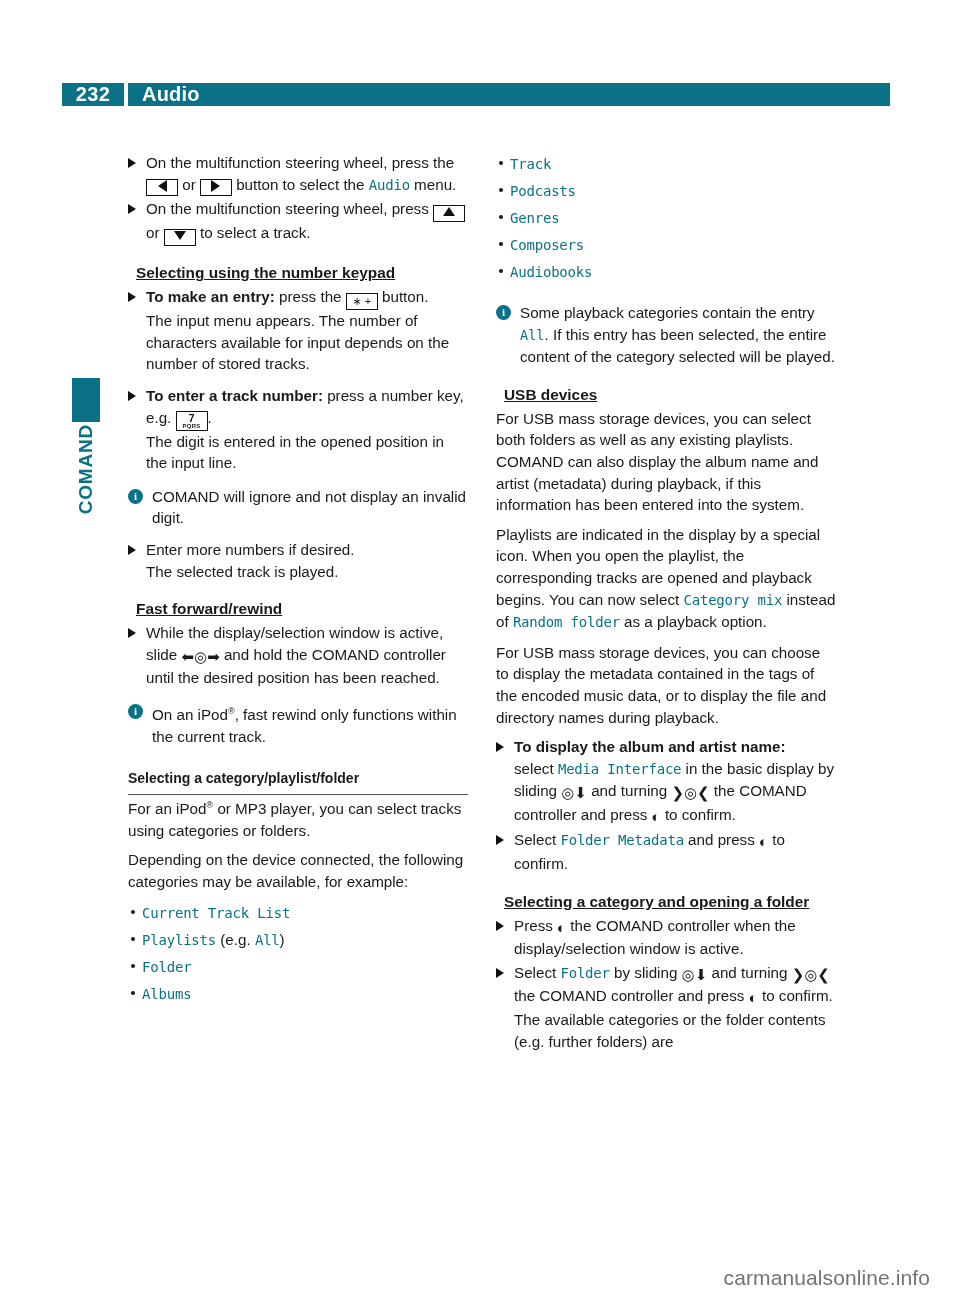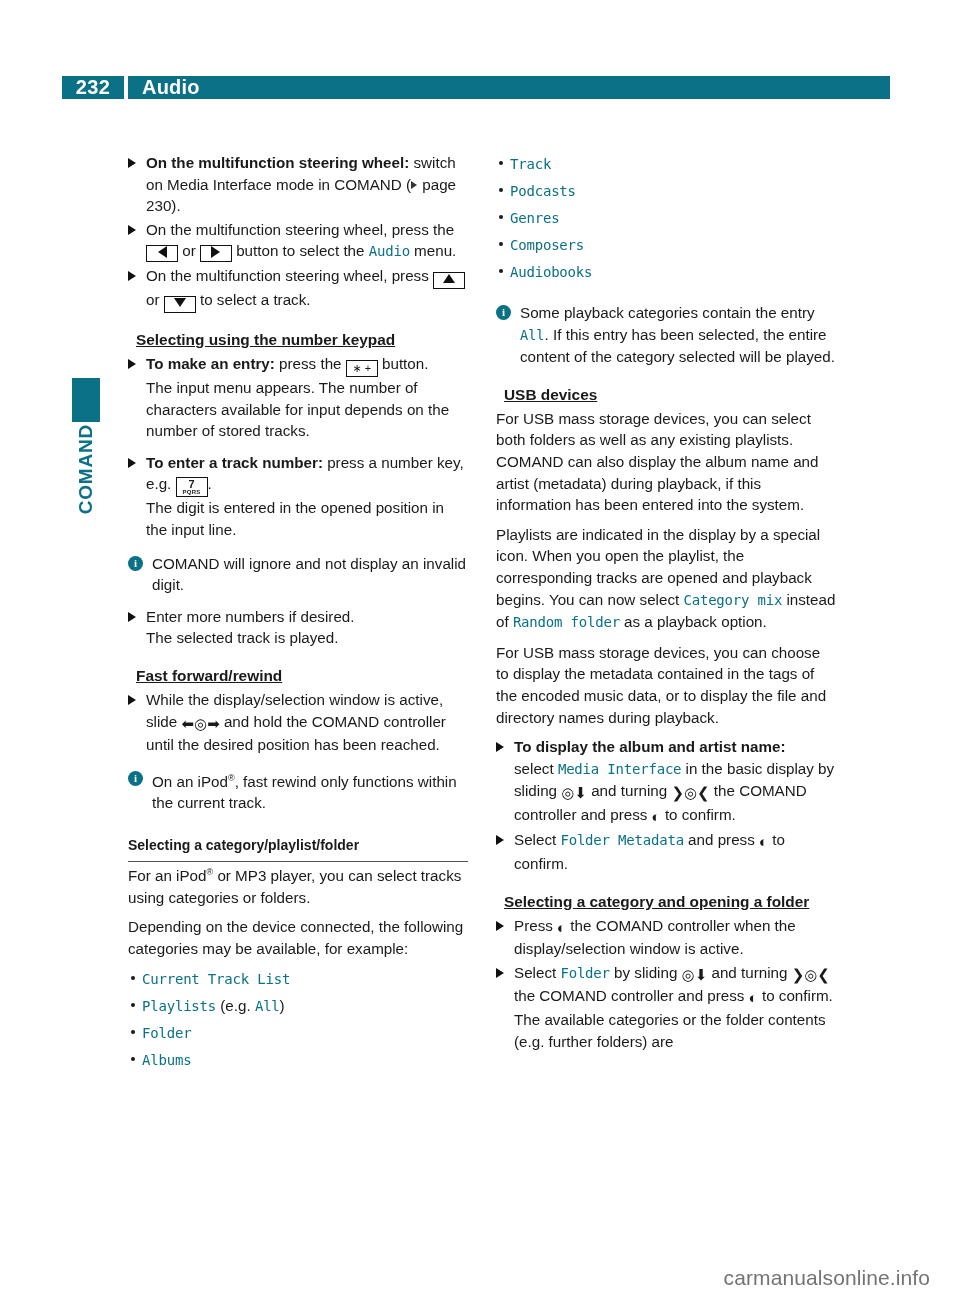--- a/index.html
+++ b/index.html
@@ -14,21 +14,21 @@
     color: #1a1a1a;
     overflow: hidden;
   }
 
   
   #header {
     position: absolute;
     left: 62px; top: 76px;
     width: 828px; height: 30px;
     display: flex;
-    align-items: flex-start;
+    align-items: flex-end;
   }
   .hdr-page {
     width: 62px;
     background: #0a7186;
     color: #ffffff;
     font-size: 20px;
     font-weight: bold;
     display: flex;
     align-items: center;
     justify-content: center;
@@ -258,24 +258,20 @@
 
 <div id="side-tab"></div>
 <div id="side-label">
   <span>COMAND</span>
 </div>
 
 <div id="cols">
 
   <div class="col" id="col-left">
 
-    <div class="step">
-      <span class="tri"></span>
-      <span class="lead">On the multifunction steering wheel:</span><span> switch on Media Interface mode in COMAND (</span><span class="ref-tri"></span><span> page 230).</span>
-    </div>
 
     <div class="step">
       <span class="tri"></span>
       <span>On the multifunction steering wheel, press the </span><span class="keycap"><span class="arrow-l"></span></span><span> or </span><span class="keycap"><span class="arrow-r"></span></span><span> button to select the </span><span class="mono">Audio</span><span> menu.</span>
     </div>
 
     <div class="step">
       <span class="tri"></span>
       <span>On the multifunction steering wheel, press </span><span class="keycap"><span class="arrow-u"></span></span><span> or </span><span class="keycap"><span class="arrow-d"></span></span><span> to select a track.</span>
     </div>

